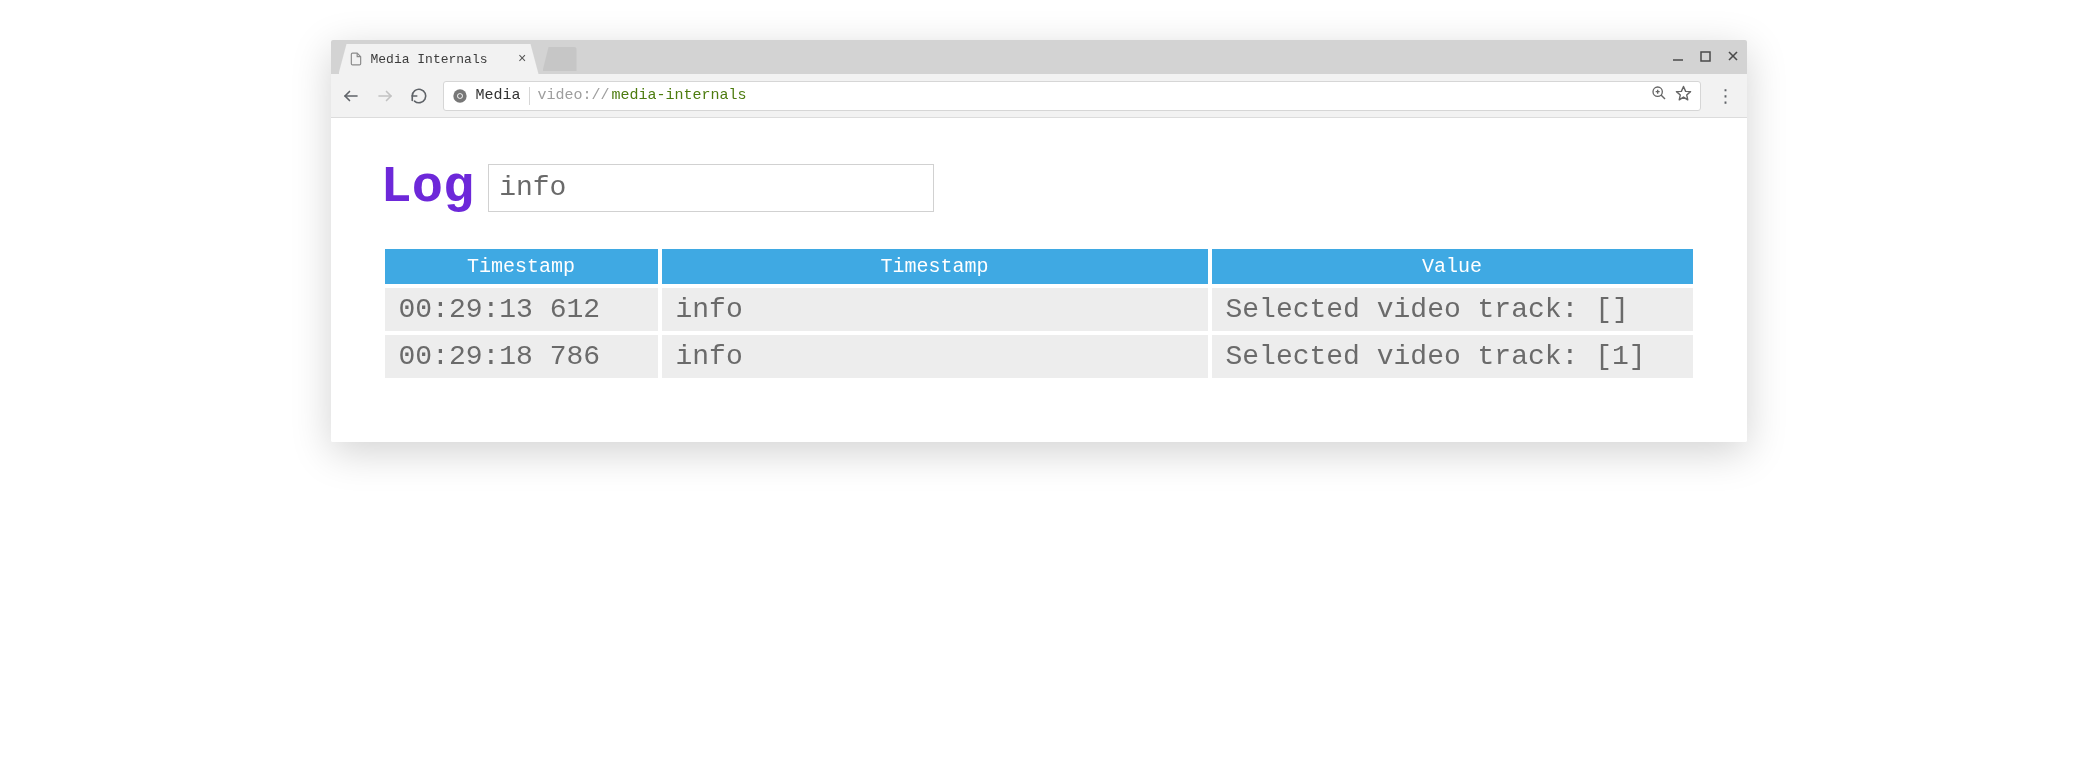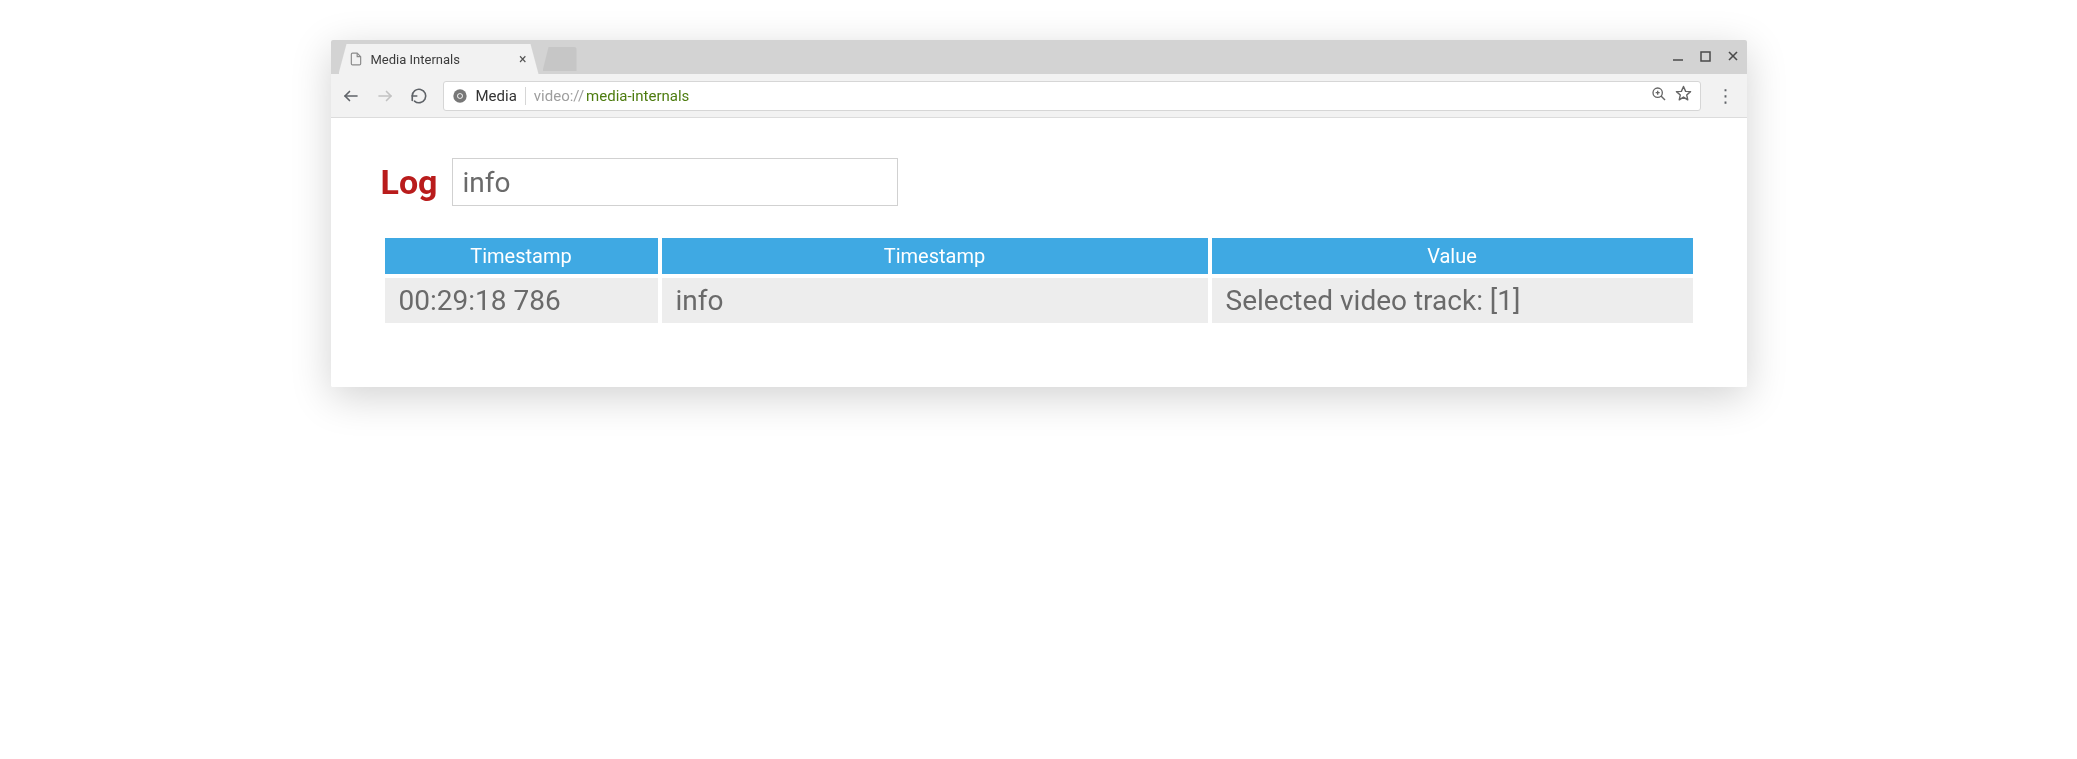--- a/index.html
+++ b/index.html
@@ -11,20 +11,21 @@
       justify-content: center;
       align-items: flex-start;
       padding: 40px 0;
     }
     .browser-window {
       width: 1416px;
       background: #fff;
       box-shadow: 0 10px 40px rgba(0,0,0,0.18);
       border-radius: 2px;
       overflow: hidden;
+      font-family: Liberation Mono, monospace;
     }
     .tab-strip {
       background: #d3d3d3;
       height: 34px;
       display: flex;
       align-items: flex-end;
       padding-left: 8px;
       position: relative;
     }
     .tab {
@@ -132,23 +133,23 @@
       padding: 40px 50px 60px 50px;
       background: #fff;
     }
     .log-header {
       display: flex;
       align-items: center;
       gap: 14px;
       margin-bottom: 28px;
     }
     .log-title {
-      font-size: 34px;
+      font-size: 52px;
       font-weight: 700;
-      color: #b91c1c;
+      color: #6d28d9;
     }
     .filter-input {
       font-size: 28px;
       color: #6a6a6a;
       padding: 4px 10px;
       border: 1px solid #d1d1d1;
       height: 48px;
       width: 446px;
       outline: none;
       font-family: inherit;
@@ -274,20 +275,25 @@
     <table class="log-table">
       <thead>
         <tr>
           <th class="col-ts">Timestamp</th>
           <th class="col-prop">Timestamp</th>
           <th class="col-val">Value</th>
         </tr>
       </thead>
       <tbody>
         <tr>
+          <td>00:29:13 612</td>
+          <td>info</td>
+          <td>Selected video track: []</td>
+        </tr>
+        <tr>
           <td>00:29:18 786</td>
           <td>info</td>
           <td>Selected video track: [1]</td>
         </tr>
       </tbody>
     </table>
   </div>
 
 </div>
 

